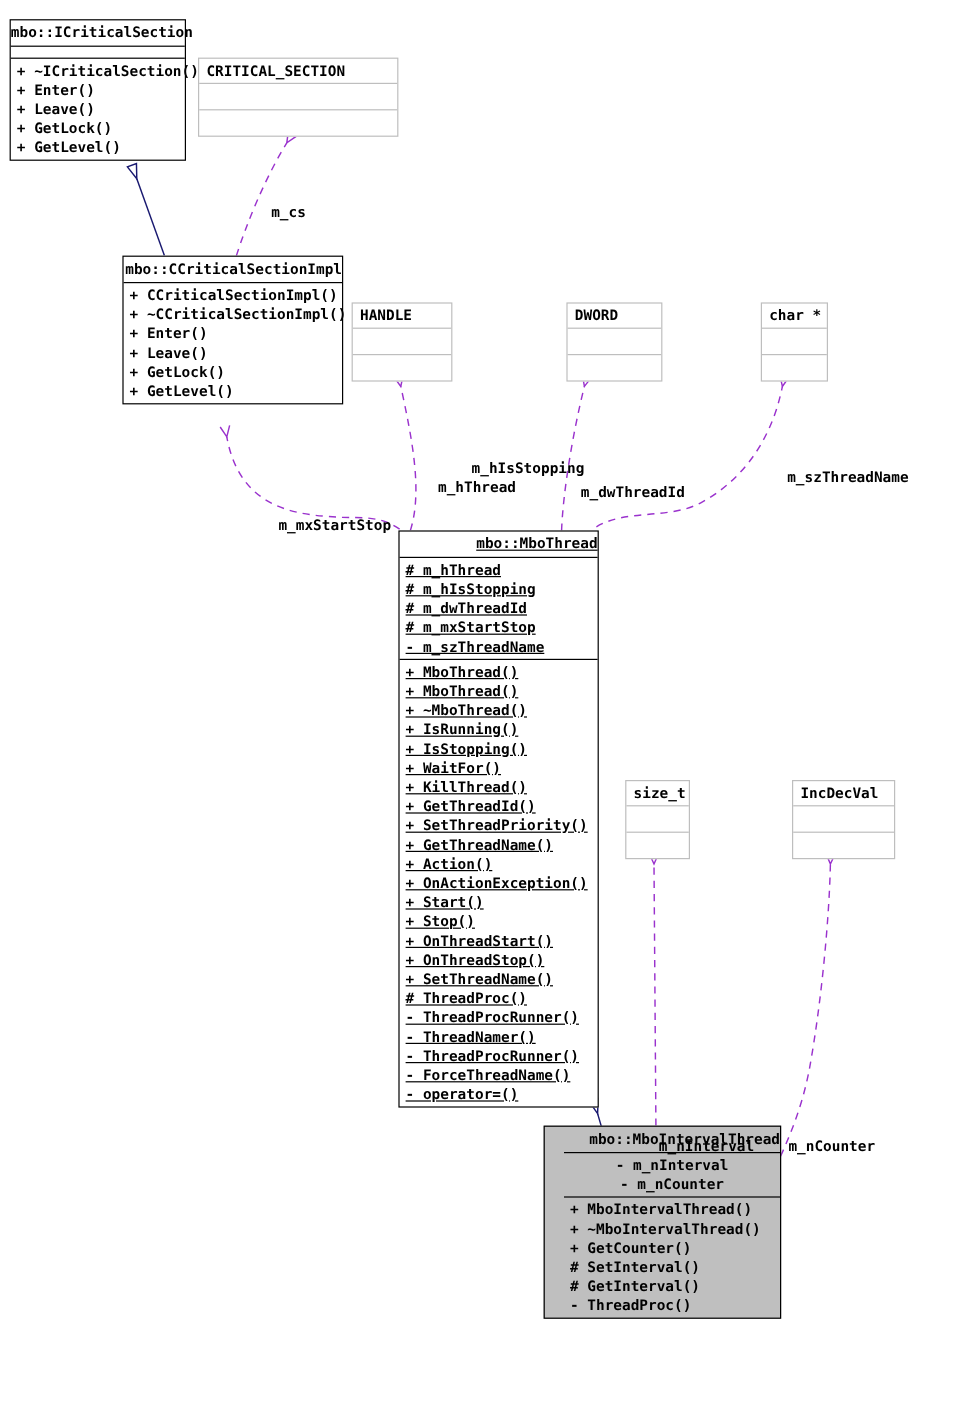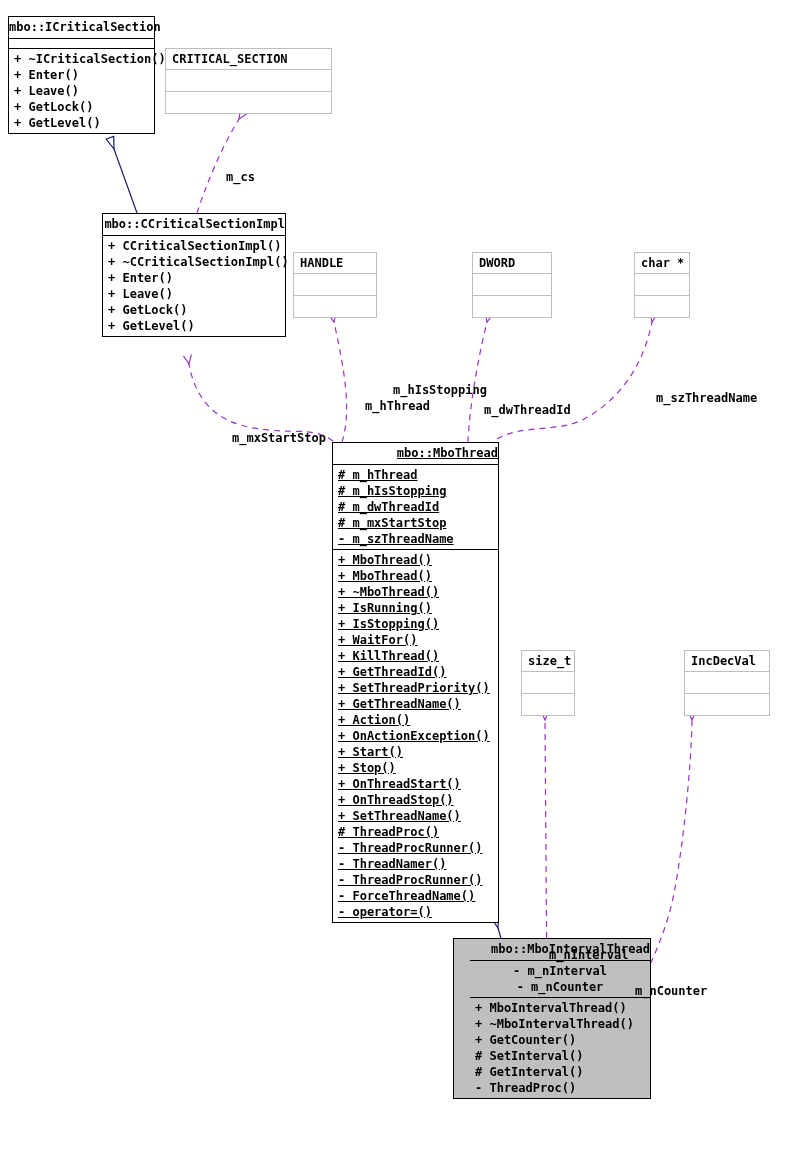--- a/index.html
+++ b/index.html
@@ -30,32 +30,32 @@
 
   
   #cls-icriticalsection{left:8px;top:16px;width:145px;}
   #cls-critical-section{left:165px;top:48px;width:165px;}
   #cls-ccriticalsectionimpl{left:78px;top:213px;width:182px;margin-left:24px;}
   #cls-handle{left:293px;top:252px;width:82px;}
   #cls-dword{left:472px;top:252px;width:78px;}
   #cls-char-ptr{left:634px;top:252px;width:54px;}
   #cls-mbothread{left:332px;top:442px;width:165px;text-decoration:underline;}
   #cls-size-t{left:521px;top:650px;width:52px;}
-  #cls-incdecval{left:684px;top:650px;width:84px;}
+  #cls-incdecval{left:660px;top:650px;width:84px;}
   #cls-mbointervalthread{left:453px;top:938px;width:180px;padding-left:16px;}
 
   
   #lbl-m-cs{left:226px;top:170px;}
   #lbl-m-mxstartstop{left:232px;top:391px;margin-top:40px;}
   #lbl-m-hisstopping{left:357px;top:383px;margin-left:36px;}
   #lbl-m-hthread{left:365px;top:399px;}
   #lbl-m-dwthreadid{left:484px;top:391px;margin-top:12px;}
   #lbl-m-szthreadname{left:636px;top:391px;margin-left:20px;}
   #lbl-m-ninterval{left:549px;top:948px;}
-  #lbl-m-ncounter{left:635px;top:948px;margin-top:36px;}
+  #lbl-m-ncounter{left:657px;top:948px;}
 
   path.usage{fill:none;stroke:var(--usage);stroke-width:1.2;stroke-dasharray:6 5;}
   path.inh{fill:none;stroke:var(--inh);stroke-width:1.2;}
 </style>
 </head>
 <body>
 
 <div id="canvas">
 
   <svg class="edges" viewBox="0 0 801 1169">

